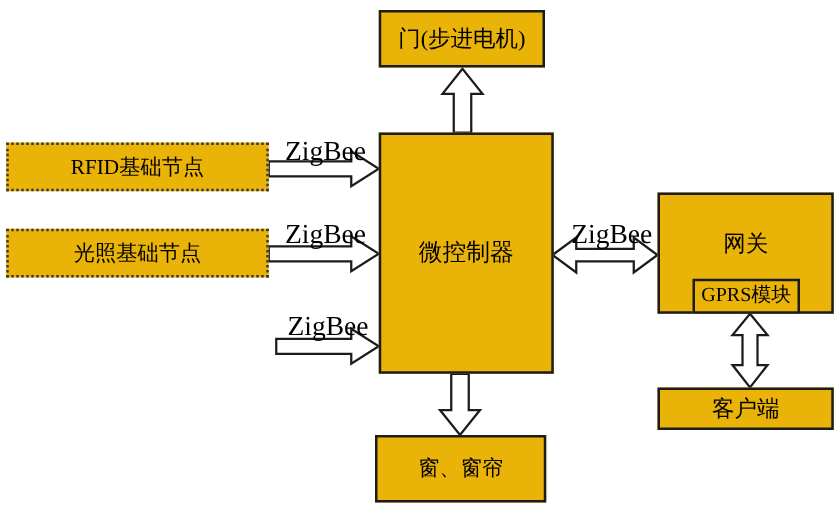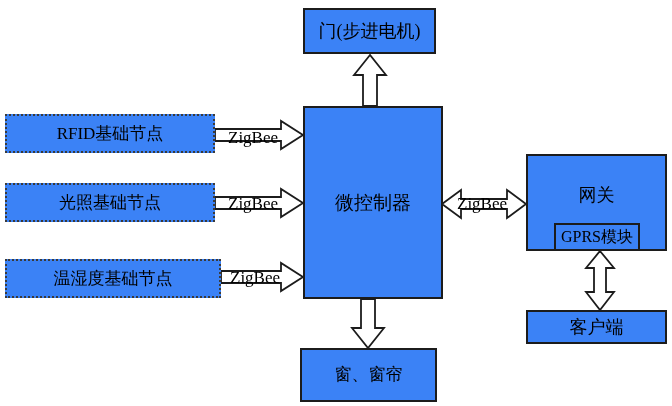--- a/index.html
+++ b/index.html
@@ -10,43 +10,42 @@
     font-family:"Liberation Serif","DejaVu Serif",serif;
     color:#000;
     overflow:hidden;
   }
   .arrows{position:absolute;left:0;top:0;width:672px;height:406px;}
   .node{
     position:absolute;
     box-sizing:border-box;
     display:flex;align-items:center;justify-content:center;
     text-align:center;
-    background:#3b82f6;
+    background:#eab308;
     border:2px solid #1c1c1c;
     font-size:17px;
     line-height:1.25;
     z-index:2;
   }
   .node.dotted{border:2px dotted #3a3a3a;}
   .node-door{left:303px;top:8px;width:133px;height:46px;font-size:18px;}
   .node-rfid{left:5px;top:114px;width:210px;height:39px;}
   .node-light{left:5px;top:183px;width:210px;height:39px;}
   .node-temp{left:5px;top:259px;width:216px;height:39px;}
   .node-mcu{left:303px;top:106px;width:140px;height:193px;font-size:19px;justify-content:center;}
   .node-gateway{left:526px;top:154px;width:141px;height:97px;font-size:18px;
     flex-direction:column;justify-content:flex-start;padding-top:28px;}
   .node-gprs{left:554px;top:223px;width:86px;height:28px;font-size:16px;z-index:3;align-items:center;}
   .node-client{left:526px;top:310px;width:141px;height:34px;font-size:18px;}
   .node-window{left:300px;top:348px;width:137px;height:54px;}
   .link-label{
     position:absolute;
-    font-size:17px;
+    font-size:22px;
     z-index:3;
     white-space:nowrap;
-    margin-top:20px;
   }
   .lbl-z1{left:228px;top:108px;}
   .lbl-z2{left:228px;top:174px;}
   .lbl-z3{left:230px;top:248px;}
   .lbl-z4{left:457px;top:174px;}
 </style>
 </head>
 <body>
 
 <div class="stage">
@@ -75,23 +74,20 @@
   </div>
 
   <div class="node dotted node-rfid">
     <span>RFID基础节点</span>
   </div>
 
   <div class="node dotted node-light">
     <span>光照基础节点</span>
   </div>
 
-  <div class="node dotted node-temp">
-    <span>温湿度基础节点</span>
-  </div>
 
   <div class="node node-mcu">
     <span>微控制器</span>
   </div>
 
   <div class="node node-gateway">
     <span>网关</span>
   </div>
 
   <div class="node node-gprs">

